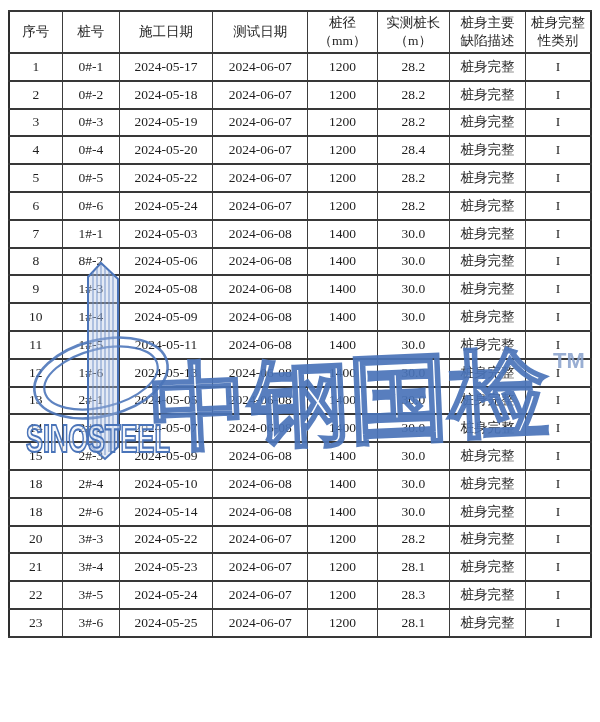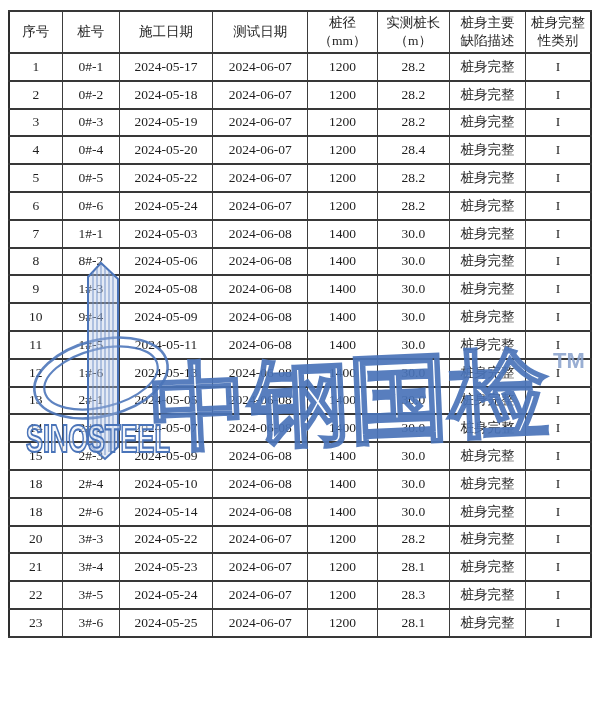--- a/index.html
+++ b/index.html
@@ -155,21 +155,21 @@
         <td>1#-3</td>
         <td>2024-05-08</td>
         <td>2024-06-08</td>
         <td>1400</td>
         <td>30.0</td>
         <td>桩身完整</td>
         <td>I</td>
       </tr>
       <tr>
         <td>10</td>
-        <td>9#-4</td>
+        <td>1#-4</td>
         <td>2024-05-09</td>
         <td>2024-06-08</td>
         <td>1400</td>
         <td>30.0</td>
         <td>桩身完整</td>
         <td>I</td>
       </tr>
       <tr>
         <td>11</td>
         <td>1#-5</td>

